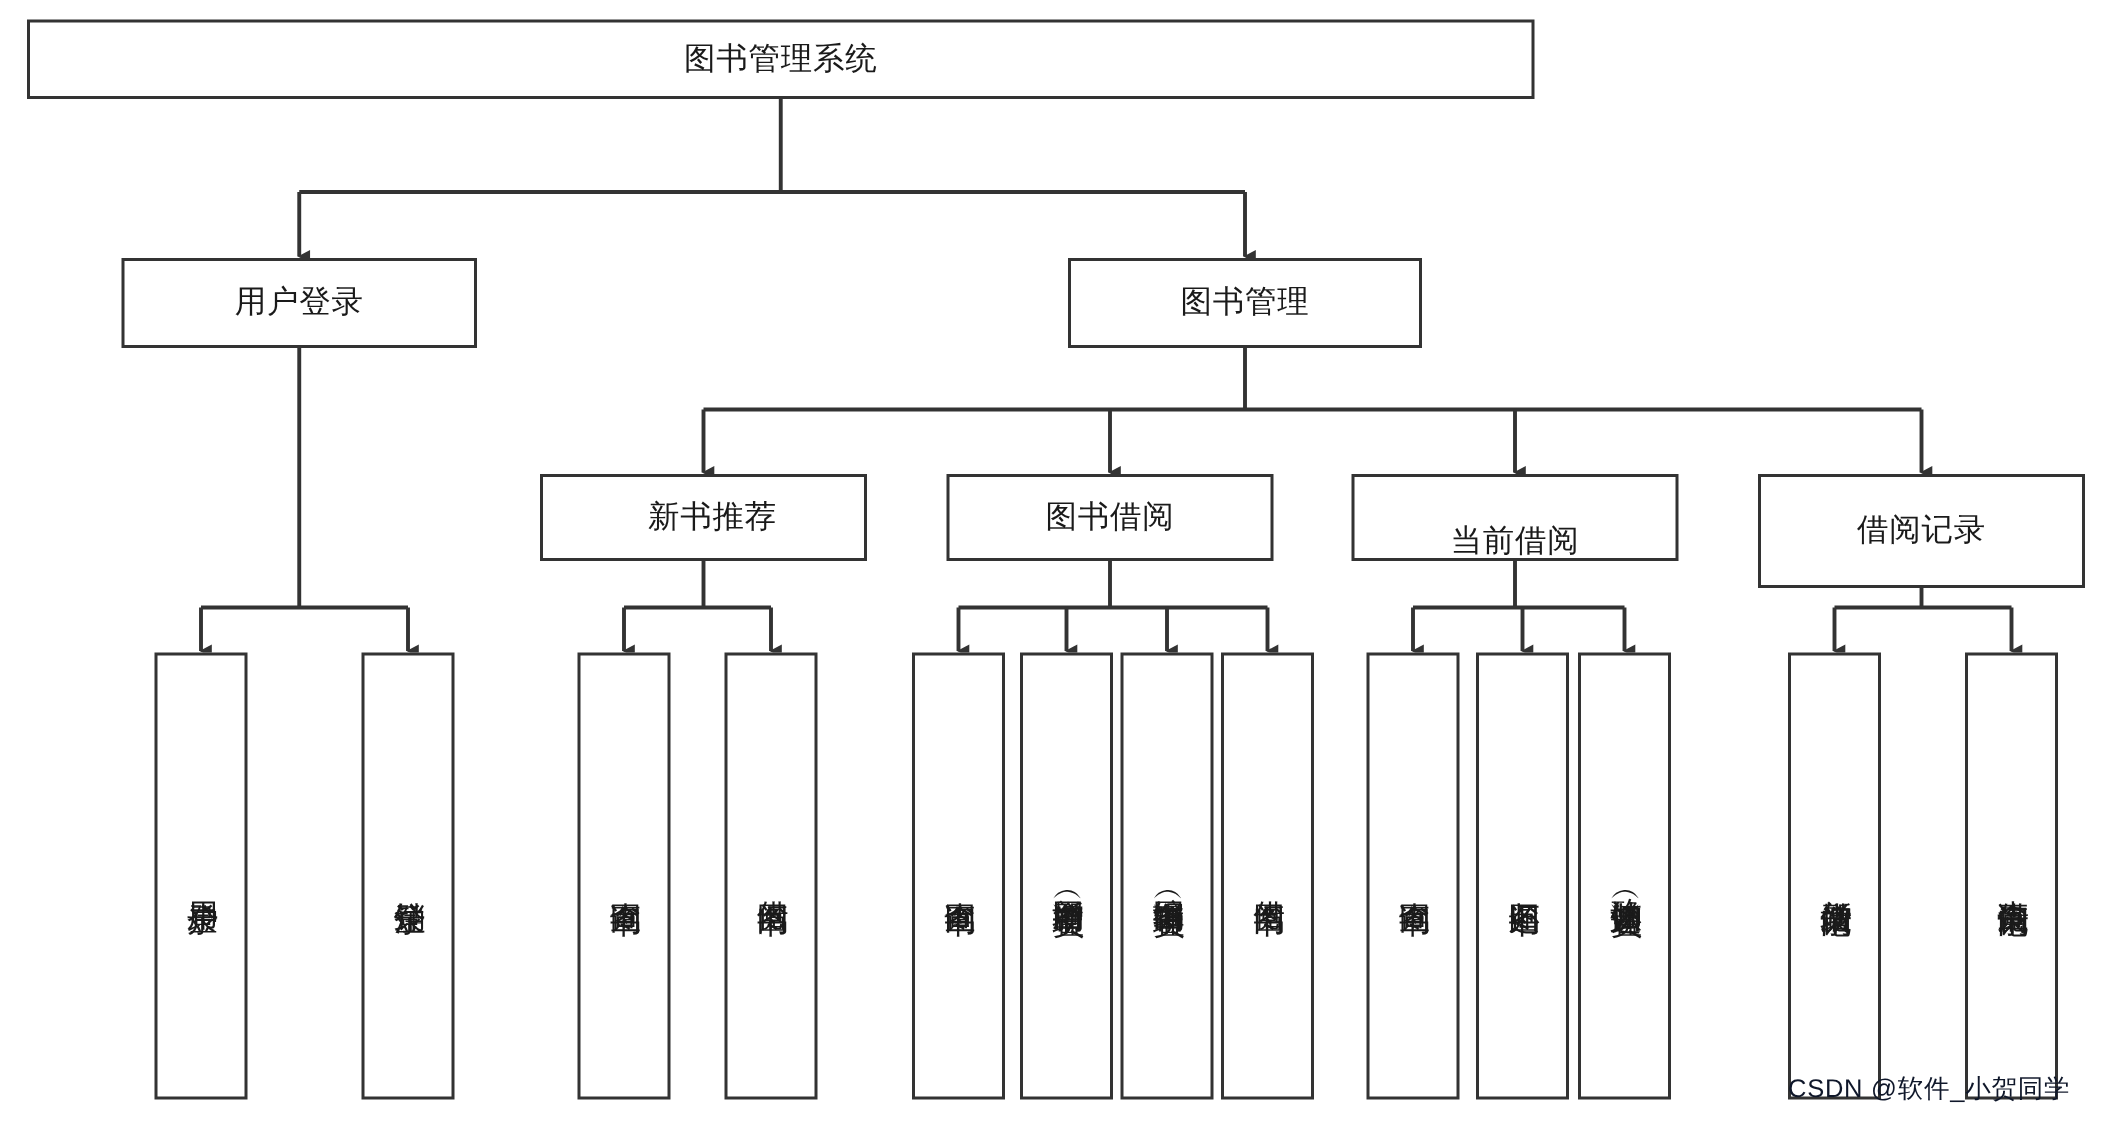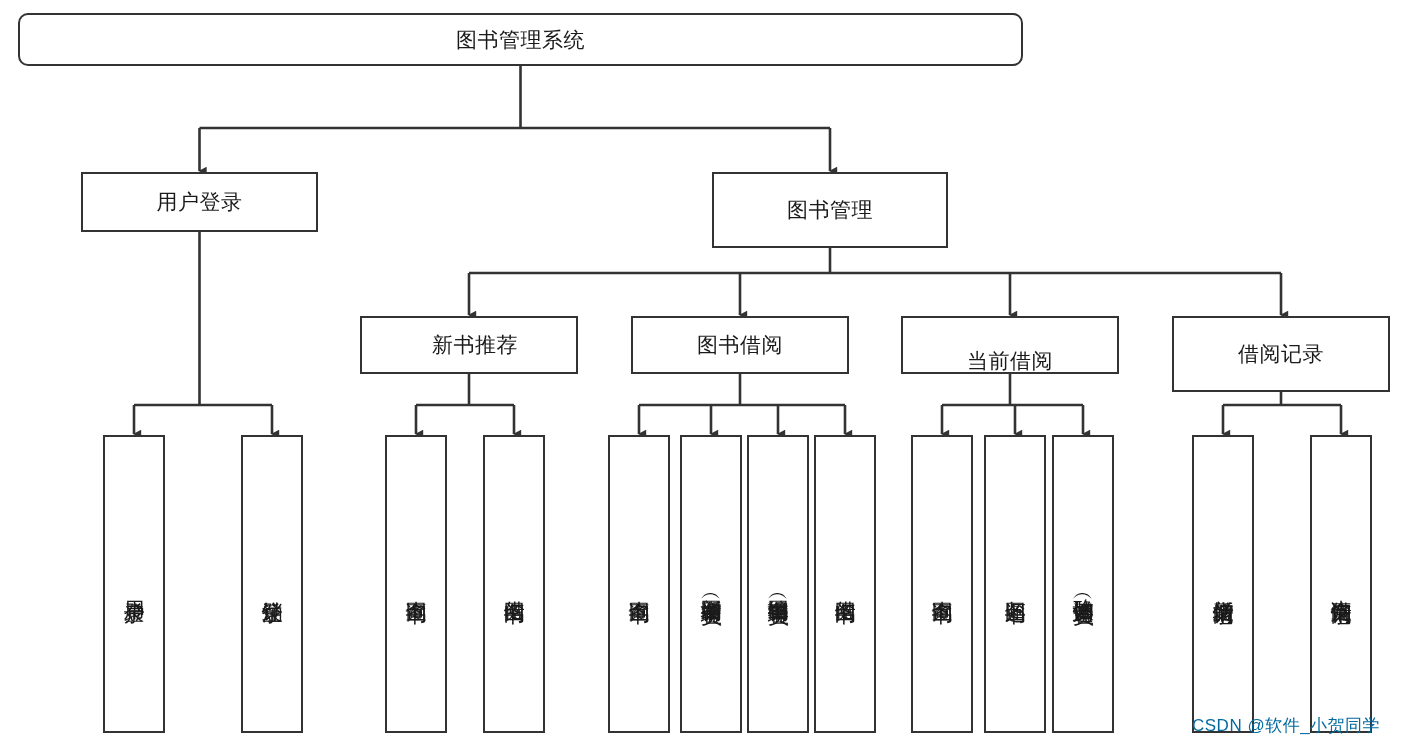--- a/index.html
+++ b/index.html
@@ -110,27 +110,27 @@
         <line x1="1015" y1="405" x2="1015" y2="434" marker-end="url(#arrowhead)"></line>
         <line x1="1083" y1="405" x2="1083" y2="434" marker-end="url(#arrowhead)"></line>
         <line x1="1281" y1="374" x2="1281" y2="405"></line>
         <line x1="1223" y1="405" x2="1341" y2="405"></line>
         <line x1="1223" y1="405" x2="1223" y2="434" marker-end="url(#arrowhead)"></line>
         <line x1="1341" y1="405" x2="1341" y2="434" marker-end="url(#arrowhead)"></line>
       </g>
   </svg>
 
   <div id="nodes-layer">
-      <div class="node-box" style="left: 18px; top: 13px; width: 1005px; height: 53px; border-radius: 10px;">
+      <div class="node-box" style="left: 18px; top: 13px; width: 1005px; height: 53px;">
         <span class="node-label-h">图书管理系统</span>
       </div>
       <div class="node-box" style="left: 81px; top: 172px; width: 237px; height: 60px;">
         <span class="node-label-h">用户登录</span>
       </div>
-      <div class="node-box" style="left: 712px; top: 172px; width: 236px; height: 76px;">
+      <div class="node-box" style="left: 712px; top: 172px; width: 236px; height: 60px;">
         <span class="node-label-h">图书管理</span>
       </div>
       <div class="node-box" style="left: 360px; top: 316px; width: 218px; height: 58px; padding-left: 12px;">
         <span class="node-label-h">新书推荐</span>
       </div>
       <div class="node-box" style="left: 631px; top: 316px; width: 218px; height: 58px;">
         <span class="node-label-h">图书借阅</span>
       </div>
       <div class="node-box" style="left: 901px; top: 316px; width: 218px; height: 58px; align-items: flex-end;">
         <span class="node-label-h">当前借阅</span>
@@ -172,15 +172,15 @@
         <span class="node-label-v">确认归还（管理员）</span>
       </div>
       <div class="node-box leaf-box" style="left: 1192px; top: 435px; width: 62px; height: 298px;">
         <span class="node-label-v">新增借阅记录</span>
       </div>
       <div class="node-box leaf-box" style="left: 1310px; top: 435px; width: 62px; height: 298px;">
         <span class="node-label-v">查询借阅记录</span>
       </div>
     </div>
 
-  <div class="watermark" style="left: 1192px; top: 714px; color: #0369a1;">CSDN @软件_小贺同学</div>
+  <div class="watermark" style="left: 1192px; top: 714px; color: #0f172a;">CSDN @软件_小贺同学</div>
 
 </div>
 
 </body></html>

